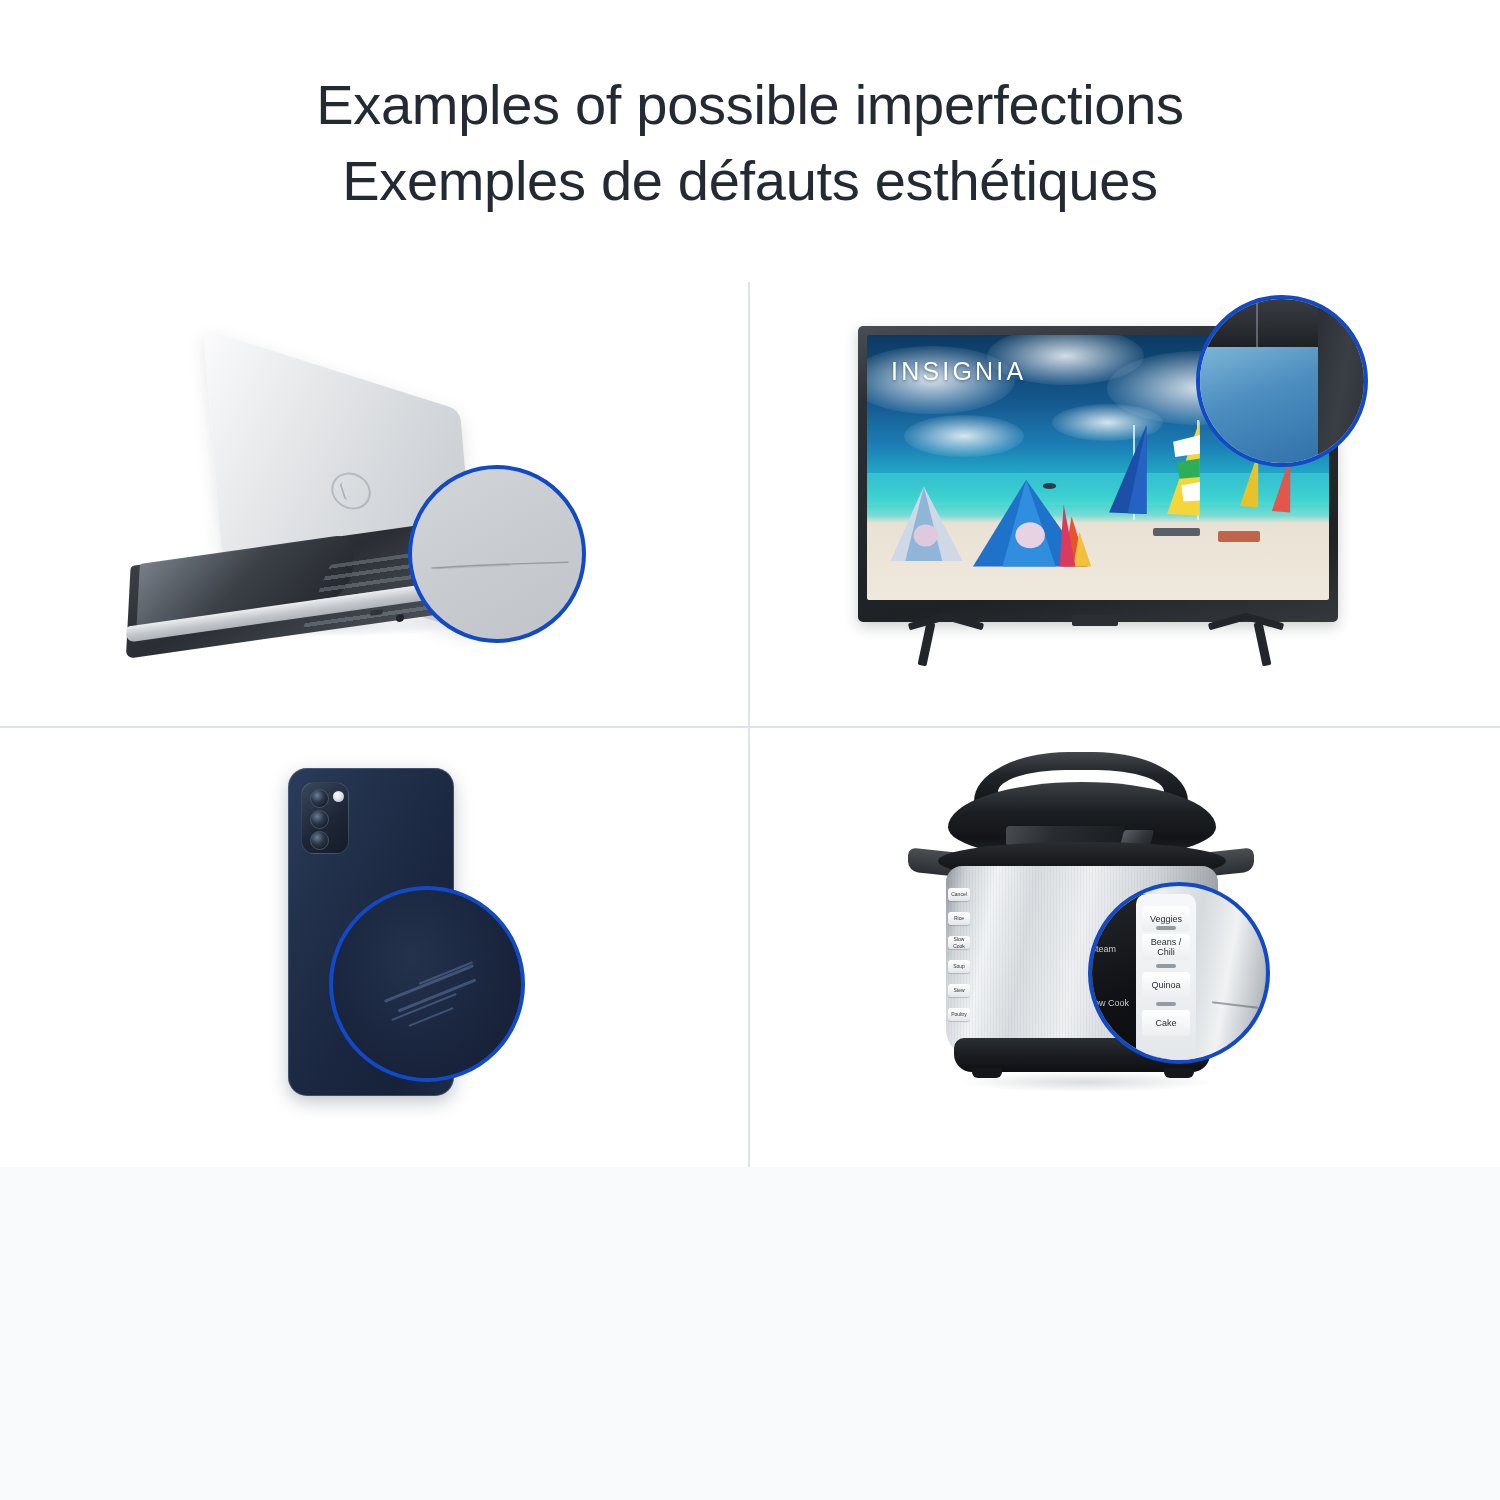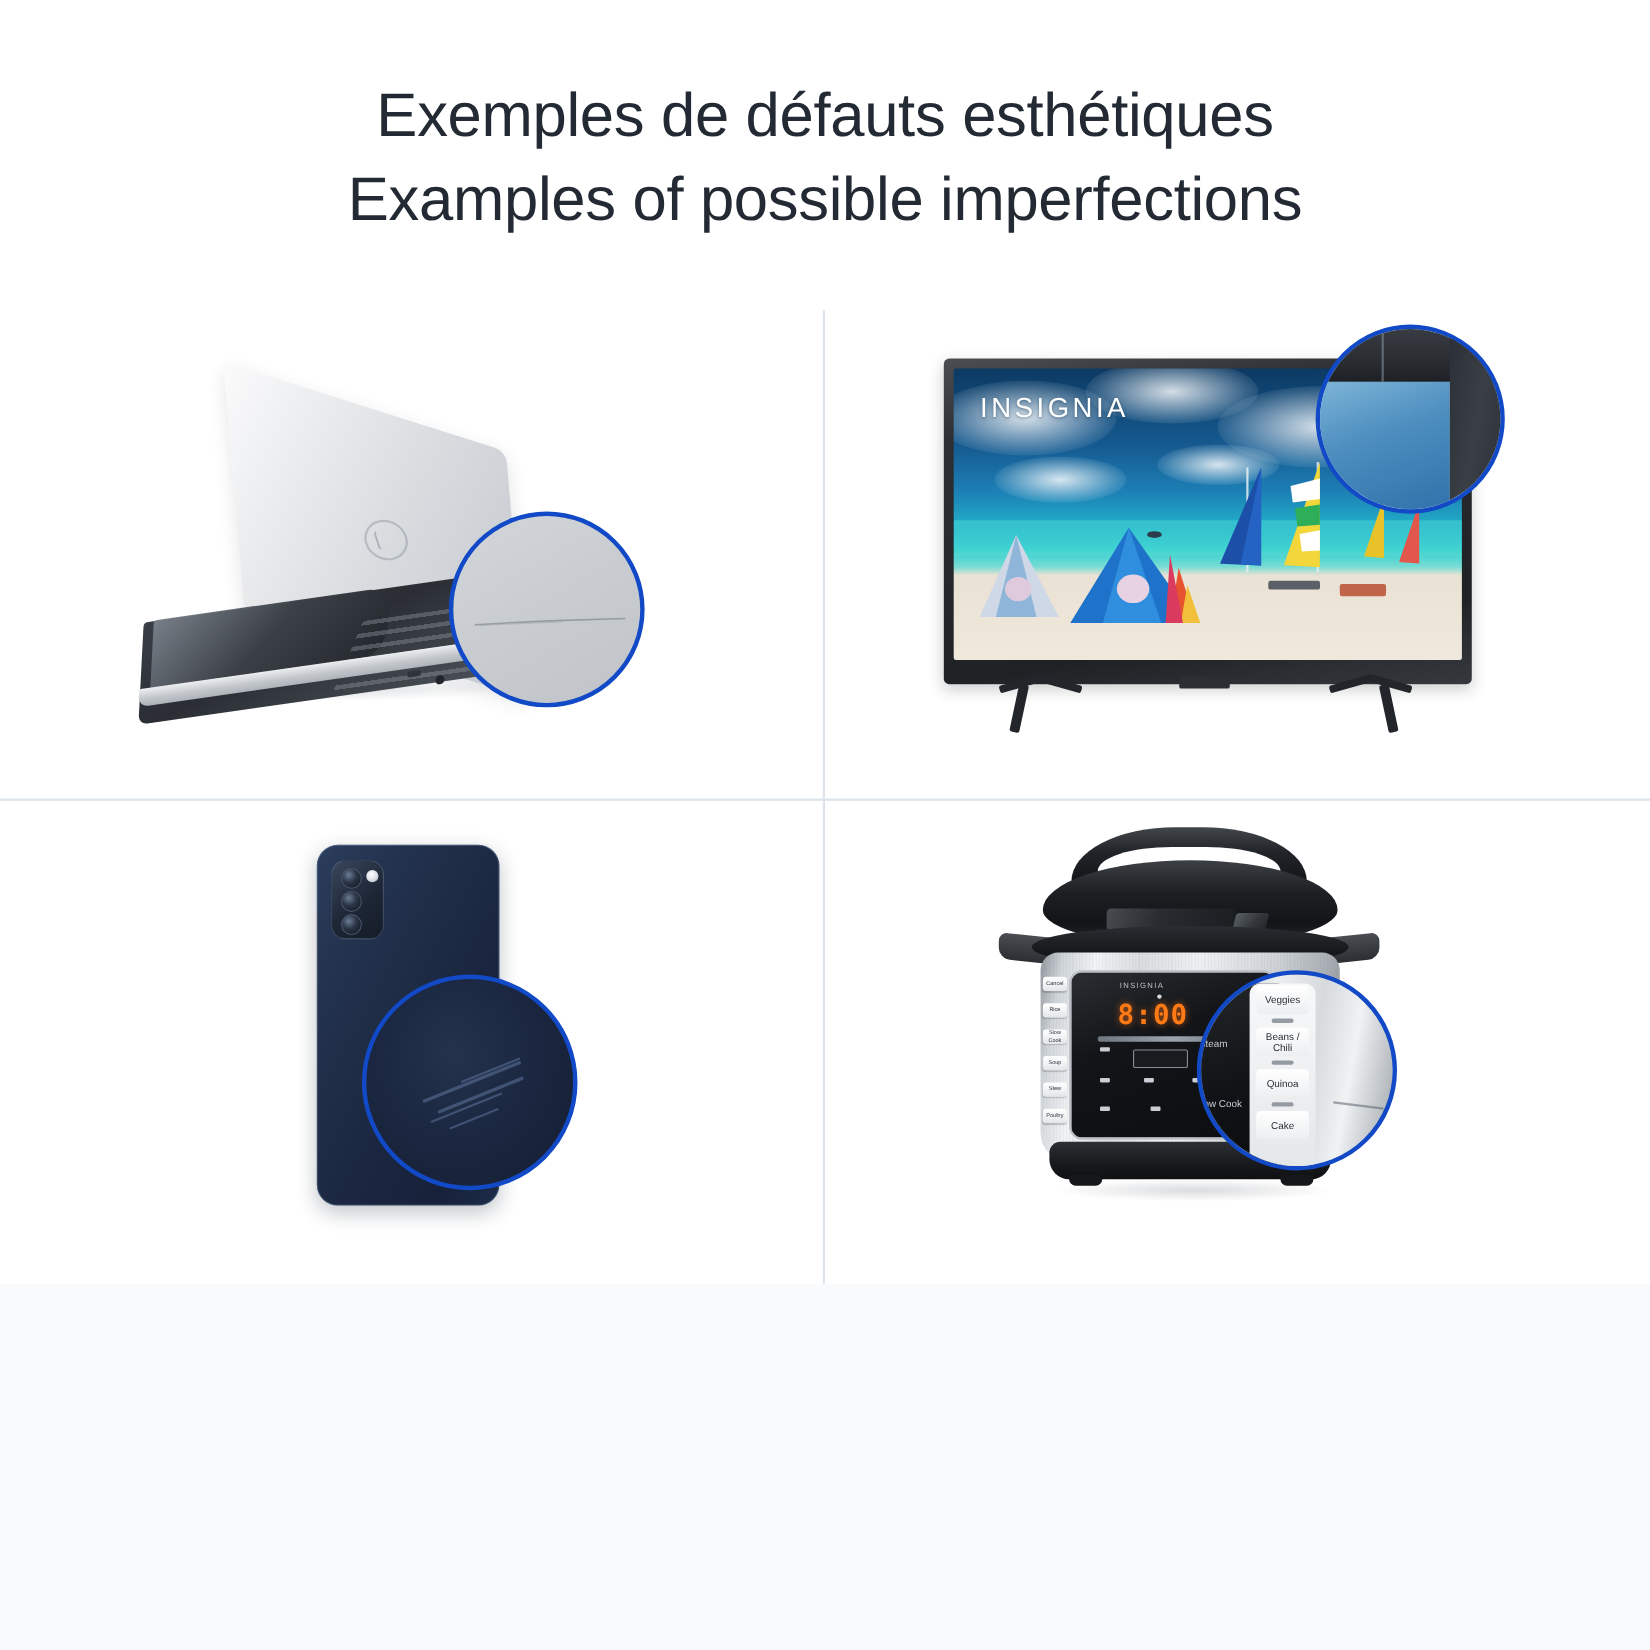--- a/index.html
+++ b/index.html
@@ -711,22 +711,22 @@
   .footer p + p {
     margin-top: 36px;
   }
 </style>
 </head>
 <body>
 
 <div id="page">
 
   <div class="header">
+    <div class="title-line">Examples of possible imperfections</div>
     <div class="title-line">Exemples de défauts esthétiques</div>
-    <div class="title-line">Examples of possible imperfections</div>
   </div>
 
   <div class="grid">
     <div class="vline"></div>
     <div class="hline"></div>
 
     <div class="cell cell-tl">
       <div class="stage">
         <div class="laptop-wrap">
           <div class="laptop-shadow"></div>
@@ -863,37 +863,20 @@
           <div class="ck-lid"></div>
           <div class="ck-lid-plate"></div>
           <div class="ck-valve"></div>
           <div class="ck-ear ck-ear-l"></div>
           <div class="ck-ear ck-ear-r"></div>
           <div class="ck-rim"></div>
 
           <div class="ck-body">
             <div class="ck-body-texture"></div>
 
-            <div class="ck-panel">
-              <div class="ck-brand">INSIGNIA</div>
-              <div class="ck-dot"></div>
-              <div class="ck-display">8:00</div>
-              <div class="ck-progress"></div>
-              <div class="ck-mode-box"></div>
-
-              <div class="ck-btn-sm" style="left:26px; top:68px;"></div>
-              <div class="ck-btn-sm" style="left:150px; top:68px;"></div>
-              <div class="ck-btn-sm" style="left:26px; top:96px;"></div>
-              <div class="ck-btn-sm" style="left:66px; top:96px;"></div>
-              <div class="ck-btn-sm" style="left:110px; top:96px;"></div>
-              <div class="ck-btn-sm" style="left:150px; top:96px;"></div>
-              <div class="ck-btn-sm" style="left:26px; top:122px;"></div>
-              <div class="ck-btn-sm" style="left:72px; top:122px;"></div>
-              <div class="ck-btn-sm" style="left:132px; top:122px;"></div>
-            </div>
 
             <div class="ck-side-col" style="left:4px;">
               <div class="ck-key" style="left:-2px; top:6px;   width:22px; height:13px; font-size:5px;">Cancel</div>
               <div class="ck-key" style="left:-2px; top:30px;  width:22px; height:13px; font-size:5px;">Rice</div>
               <div class="ck-key" style="left:-2px; top:54px;  width:22px; height:13px; font-size:5px;">Slow Cook</div>
               <div class="ck-key" style="left:-2px; top:78px;  width:22px; height:13px; font-size:5px;">Soup</div>
               <div class="ck-key" style="left:-2px; top:102px; width:22px; height:13px; font-size:5px;">Stew</div>
               <div class="ck-key" style="left:-2px; top:126px; width:22px; height:13px; font-size:5px;">Poultry</div>
             </div>
 
@@ -913,21 +896,21 @@
             </div>
           </div>
 
           <div class="ck-base"></div>
           <div class="ck-foot" style="left:40px;"></div>
           <div class="ck-foot" style="left:232px;"></div>
 
           <div class="magnifier mag-cooker">
             <div class="mag-ck-panel"></div>
             <div class="mag-ck-keycol">
-              <div class="mag-key" style="top:2px;">Veggies</div>
+              <div class="mag-key" style="top:12px;">Veggies</div>
               <div class="mag-keysep" style="top:32px;"></div>
               <div class="mag-key" style="top:40px;">Beans / Chili</div>
               <div class="mag-keysep" style="top:70px;"></div>
               <div class="mag-key" style="top:78px;">Quinoa</div>
               <div class="mag-keysep" style="top:108px;"></div>
               <div class="mag-key" style="top:116px;">Cake</div>
             </div>
             <div style="position:absolute; left:-2px; top:58px; color:#c5ccd4; font-size:9px;">Steam</div>
             <div style="position:absolute; left:-6px; top:112px; color:#c5ccd4; font-size:9px;">Slow Cook</div>
             <div class="mag-ck-scratch"></div>

